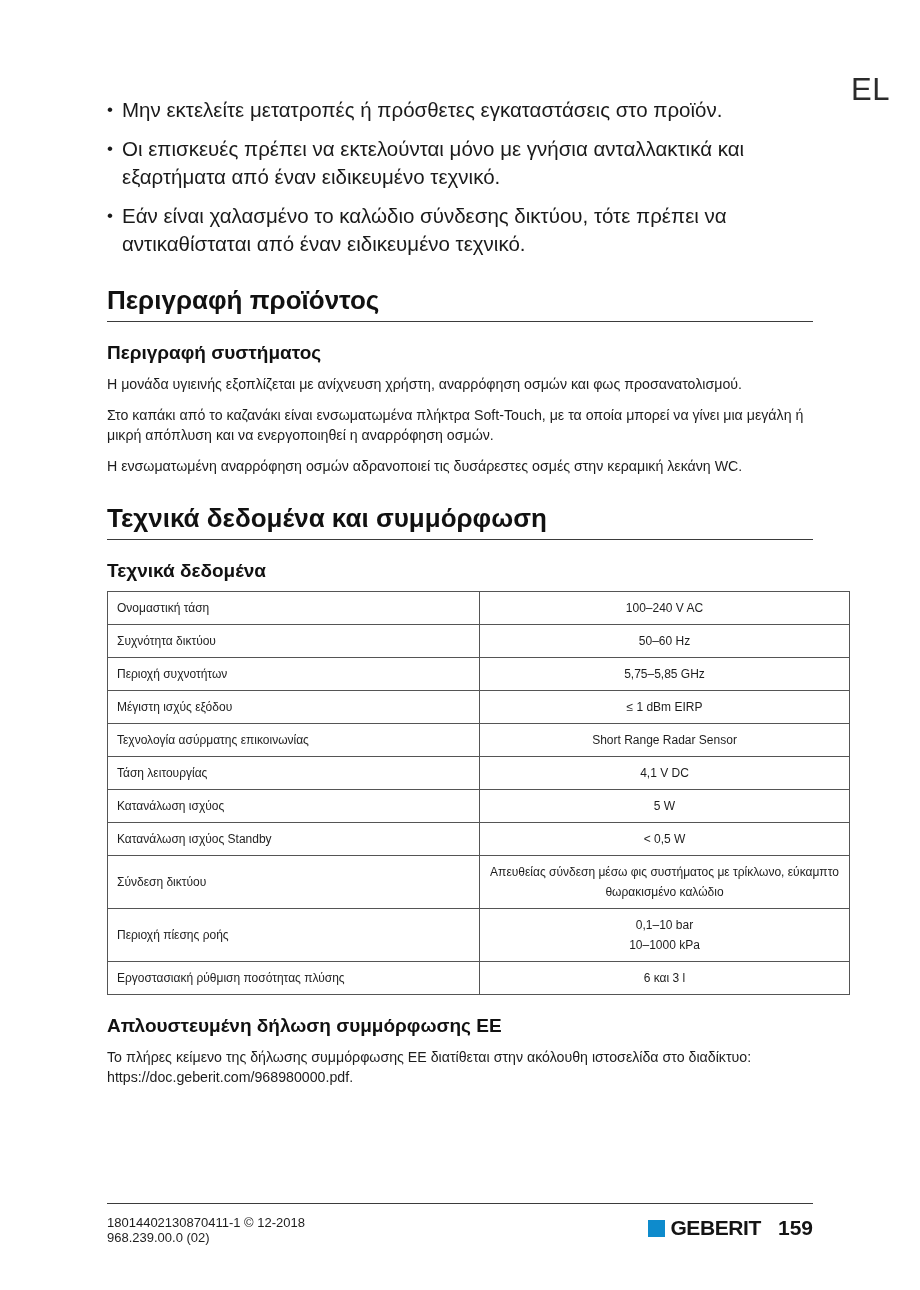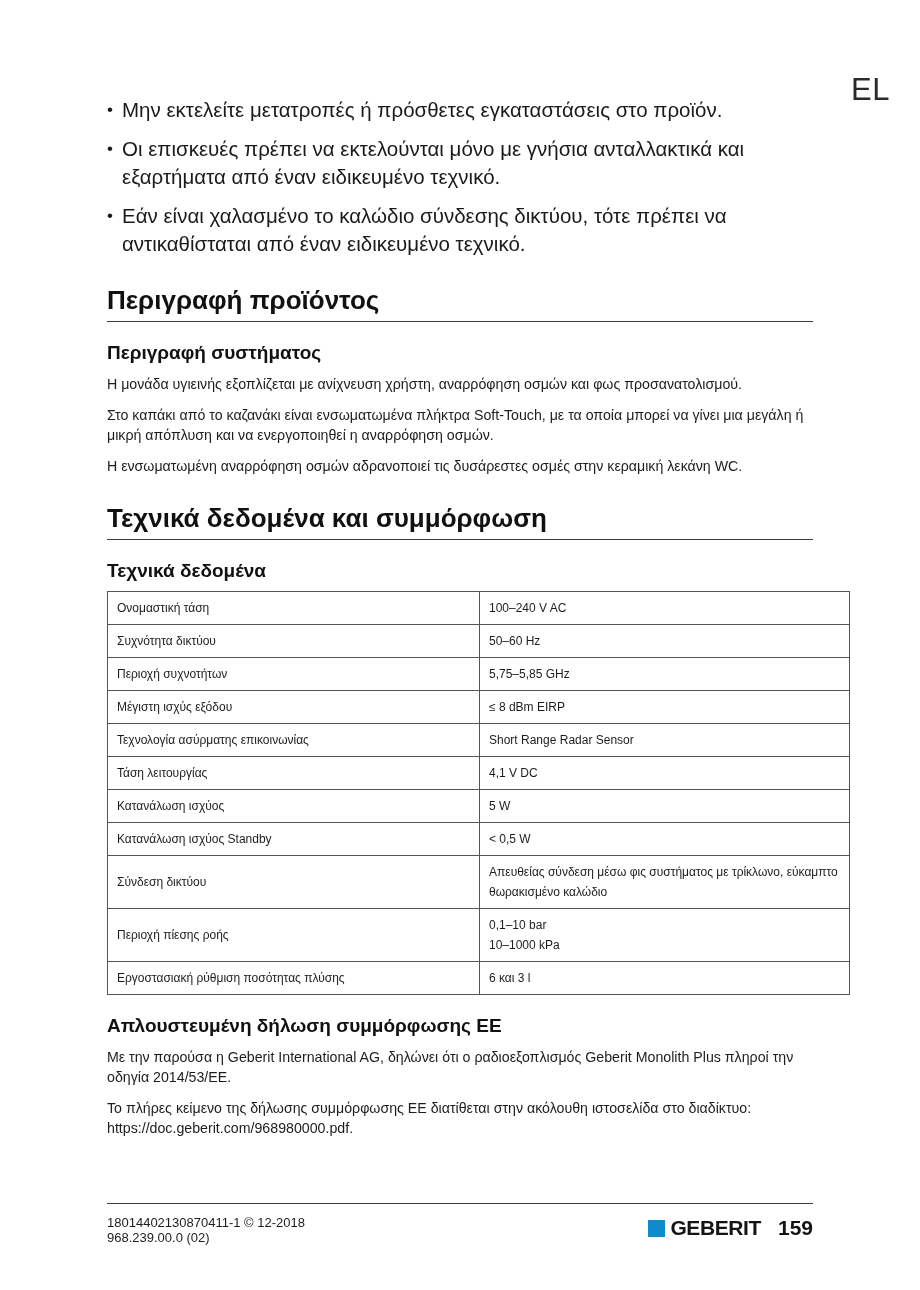--- a/index.html
+++ b/index.html
@@ -110,20 +110,21 @@
     padding: 6px 9px;
     color: #1d1d1d;
   }
   .spec-table td.label {
     width: 353px;
     vertical-align: middle;
   }
   .spec-table td.value {
     width: 351px;
     vertical-align: top;
+    text-align: center;
   }
   .spec-table tr.single td.value { vertical-align: middle; }
 
   
   .footer {
     position: absolute;
     left: 107px;
     top: 1203px;
     width: 706px;
     border-top: 1.4px solid #3b3b3b;
@@ -205,21 +206,21 @@
         <tr class="single">
           <td class="label">Συχνότητα δικτύου</td>
           <td class="value">50–60 Hz</td>
         </tr>
         <tr class="single">
           <td class="label">Περιοχή συχνοτήτων</td>
           <td class="value">5,75–5,85 GHz</td>
         </tr>
         <tr class="single">
           <td class="label">Μέγιστη ισχύς εξόδου</td>
-          <td class="value">≤ 8 dBm EIRP</td>
+          <td class="value">≤ 1 dBm EIRP</td>
         </tr>
         <tr class="single">
           <td class="label">Τεχνολογία ασύρματης επικοινωνίας</td>
           <td class="value">Short Range Radar Sensor</td>
         </tr>
         <tr class="single">
           <td class="label">Τάση λειτουργίας</td>
           <td class="value">4,1 V DC</td>
         </tr>
         <tr class="single">
@@ -240,21 +241,20 @@
         </tr>
         <tr class="single">
           <td class="label">Εργοστασιακή ρύθμιση ποσότητας πλύσης</td>
           <td class="value">6 και 3 l</td>
         </tr>
       </tbody>
     </table>
 
     <h2 class="h2">Απλουστευμένη δήλωση συμμόρφωσης ΕΕ</h2>
 
-    <p class="body-p">Με την παρούσα η Geberit International AG, δηλώνει ότι ο ραδιοεξοπλισμός Geberit Monolith Plus πληροί την οδηγία 2014/53/ΕΕ.</p>
     <p class="body-p">Το πλήρες κείμενο της δήλωσης συμμόρφωσης ΕΕ διατίθεται στην ακόλουθη ιστοσελίδα στο διαδίκτυο: https://doc.geberit.com/968980000.pdf.</p>
 
   </div>
 
   <div class="footer">
     <div class="footer-inner">
       <div class="footer-codes">
         <div>18014402130870411-1 © 12-2018</div>
         <div>968.239.00.0 (02)</div>
       </div>

